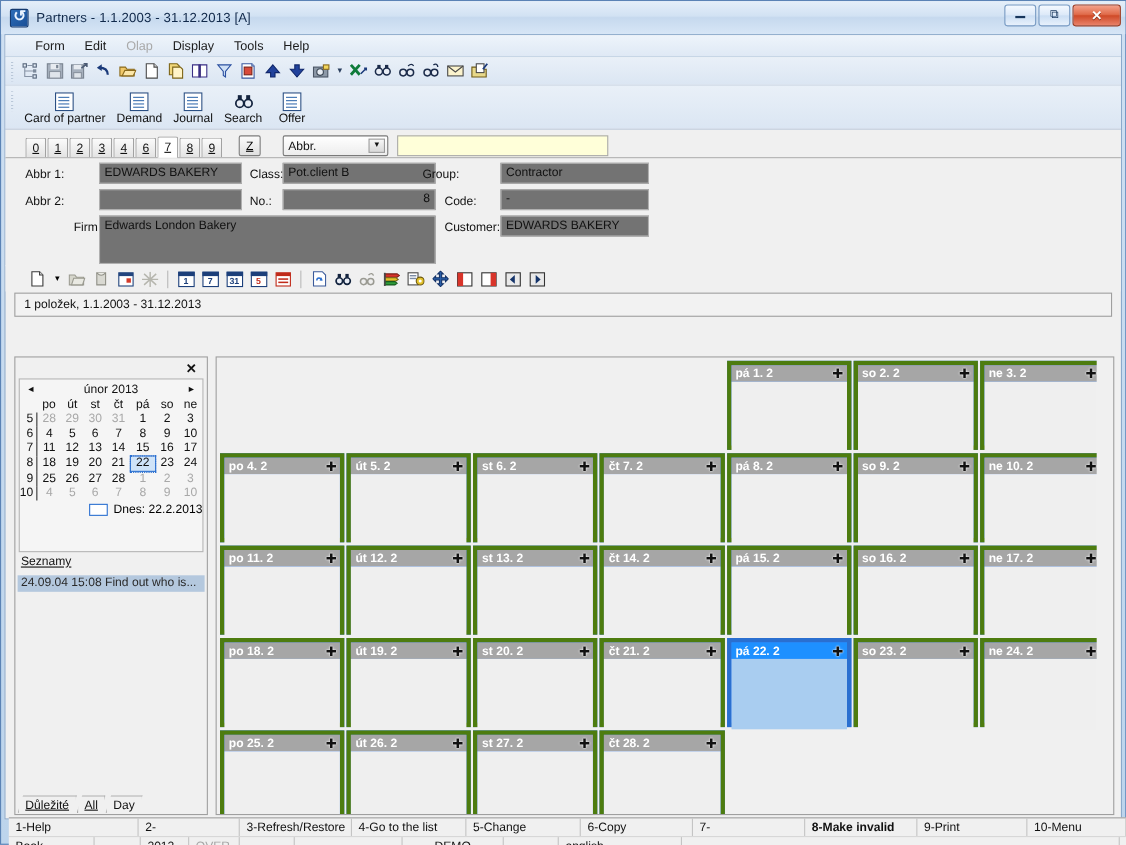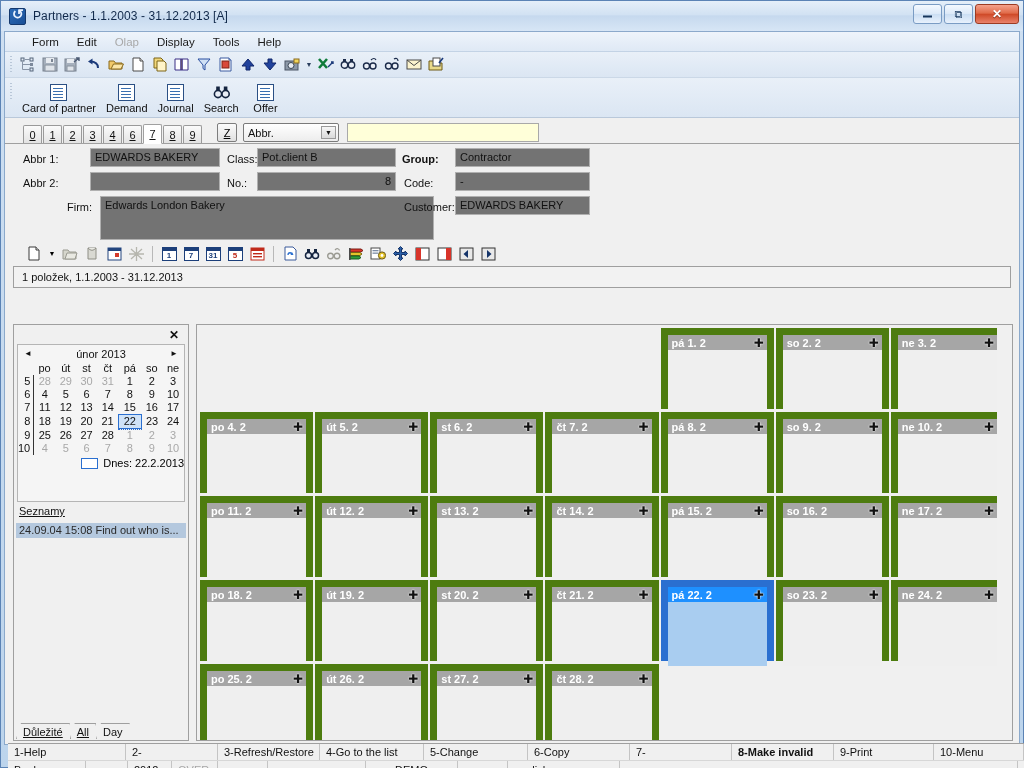--- a/index.html
+++ b/index.html
@@ -112,21 +112,21 @@
     background: #fff; border-color: #a0a0a0; height: 20px;
     border-bottom: 1px solid #fff; margin-bottom: -1px; font-weight: normal;
   }
   .ztab {
     width: 20px; height: 19px; margin-left: 14px; margin-bottom: 1px;
     background: linear-gradient(to bottom,#fbfbfb,#e0e0e0);
     border: 1px solid #7d7d7d; display:flex; align-items:center; justify-content:center;
     font-size: 11px; border-radius: 2px;
   }
   .combo {
-    width: 96px; height: 19px; margin-left: 6px; margin-bottom: 1px;
+    width: 96px; height: 19px; margin-left: 20px; margin-bottom: 1px;
     background: linear-gradient(to bottom,#ffffff,#ededed);
     border: 1px solid #7a7a7a; border-radius: 2px;
     display:flex; align-items:center; position: relative; padding-left: 4px;
     font-size: 11px; color:#101010;
   }
   .combo .cbarrow { position:absolute; right:2px; top:2px; width:15px; height:13px;
     background: linear-gradient(to bottom,#f6f6f6,#d9d9d9); border:1px solid #9a9a9a;
     display:flex; align-items:center; justify-content:center; font-size:7px; color:#111; }
   .searchbox {
     width: 192px; height: 19px; margin-left: 8px; margin-bottom: 1px;
@@ -209,21 +209,21 @@
 
   .leftsplit { position:absolute; left:177px; top:0; width:6px; height:417px; background:#f0f0f0; }
 
   .rightpane {
     position:absolute; left:183px; top:0; width:817px; height:417px;
     background:#f0f0f0; border:1px solid #9f9f9f; overflow:hidden;
   }
   .calgrid { position:absolute; left:3px; top:3px; width: 806px; }
   .gridrow { display:flex; height: 84px; margin-bottom: 0px; }
   .daycell { width: 116px; height: 81px; margin-right: 2px;
-     background:#3b82f6; border:7px solid #4d7c0f; }
+     background:#3b82f6; border:4px solid #4d7c0f; }
   .daycell.empty { visibility: hidden; }
   .daycell .dh {
      height: 15px; background:#a6a6a6; color:#fff; font-size:11px;
      display:flex; align-items:center; justify-content:space-between;
      padding: 0 3px 0 4px; font-weight:bold; }
   .daycell .dh .plus { font-size: 12px; color:#111; font-weight:normal;
      text-shadow: 0 0 1px #fff, 0 0 2px #fff; line-height: 10px; }
   .daycell .db { height: 64px; background:#efefef; }
   .daycell.sel { border-color:#2a6fd0; }
   .daycell.sel .dh { background:#1e90ff; }
@@ -475,32 +475,32 @@
         <span class="cbarrow">▼</span>
       </div>
       <div class="searchbox"></div>
     </div>
 
     <div class="formarea">
       <div class="flabel" style="left:18px; top:9px;">Abbr 1:</div>
       <div class="ffield" style="left:85px; top:4px; width:130px; height:19px;">EDWARDS BAKERY</div>
       <div class="flabel" style="left:222px; top:9px;">Class:</div>
       <div class="ffield" style="left:252px; top:4px; width:139px; height:19px;">Pot.client B</div>
-      <div class="flabel" style="left:397px; top:9px;font-weight:bold;">Group:</div>
+      <div class="flabel" style="left:379px; top:9px;">Group:</div>
       <div class="ffield" style="left:450px; top:4px; width:135px; height:19px;">Contractor</div>
 
       <div class="flabel" style="left:18px; top:33px;">Abbr 2:</div>
       <div class="ffield" style="left:85px; top:28px; width:130px; height:19px;"></div>
       <div class="flabel" style="left:222px; top:33px;">No.:</div>
       <div class="ffield right" style="left:252px; top:28px; width:139px; height:19px;">8</div>
       <div class="flabel" style="left:399px; top:33px;">Code:</div>
       <div class="ffield" style="left:450px; top:28px; width:135px; height:19px;">-</div>
 
       <div class="flabel" style="left:18px; top:57px;padding-left:44px;">Firm:</div>
-      <div class="ffield multiline" style="left:95px; top:52px; width:334px; height:44px;">Edwards London Bakery</div>
+      <div class="ffield multiline" style="left:85px; top:52px; width:306px; height:44px;">Edwards London Bakery</div>
       <div class="flabel" style="left:399px; top:57px;">Customer:</div>
       <div class="ffield" style="left:450px; top:52px; width:135px; height:19px;">EDWARDS BAKERY</div>
     </div>
 
     <div class="iconbar2">
       <div class="ib">
         <svg width="13" height="15" viewBox="0 0 13 15">
             <path d="M1 1 H8 L11 4 V14 H1 Z" fill="#fff" stroke="#3a3a3a"></path>
             <path d="M8 1 V4 H11" fill="#e5e5e5" stroke="#3a3a3a"></path>
           </svg>

